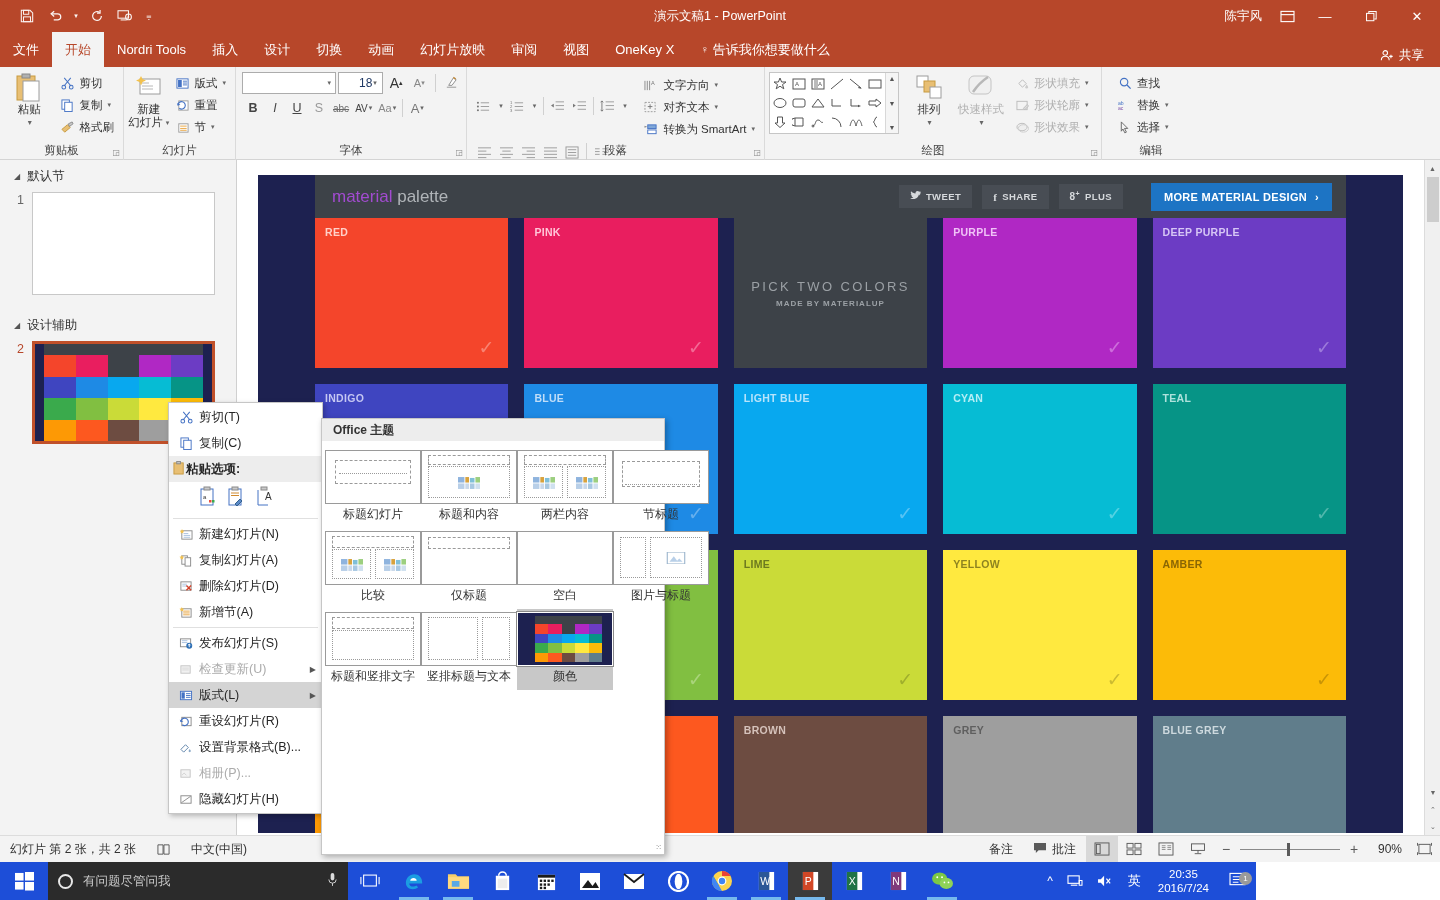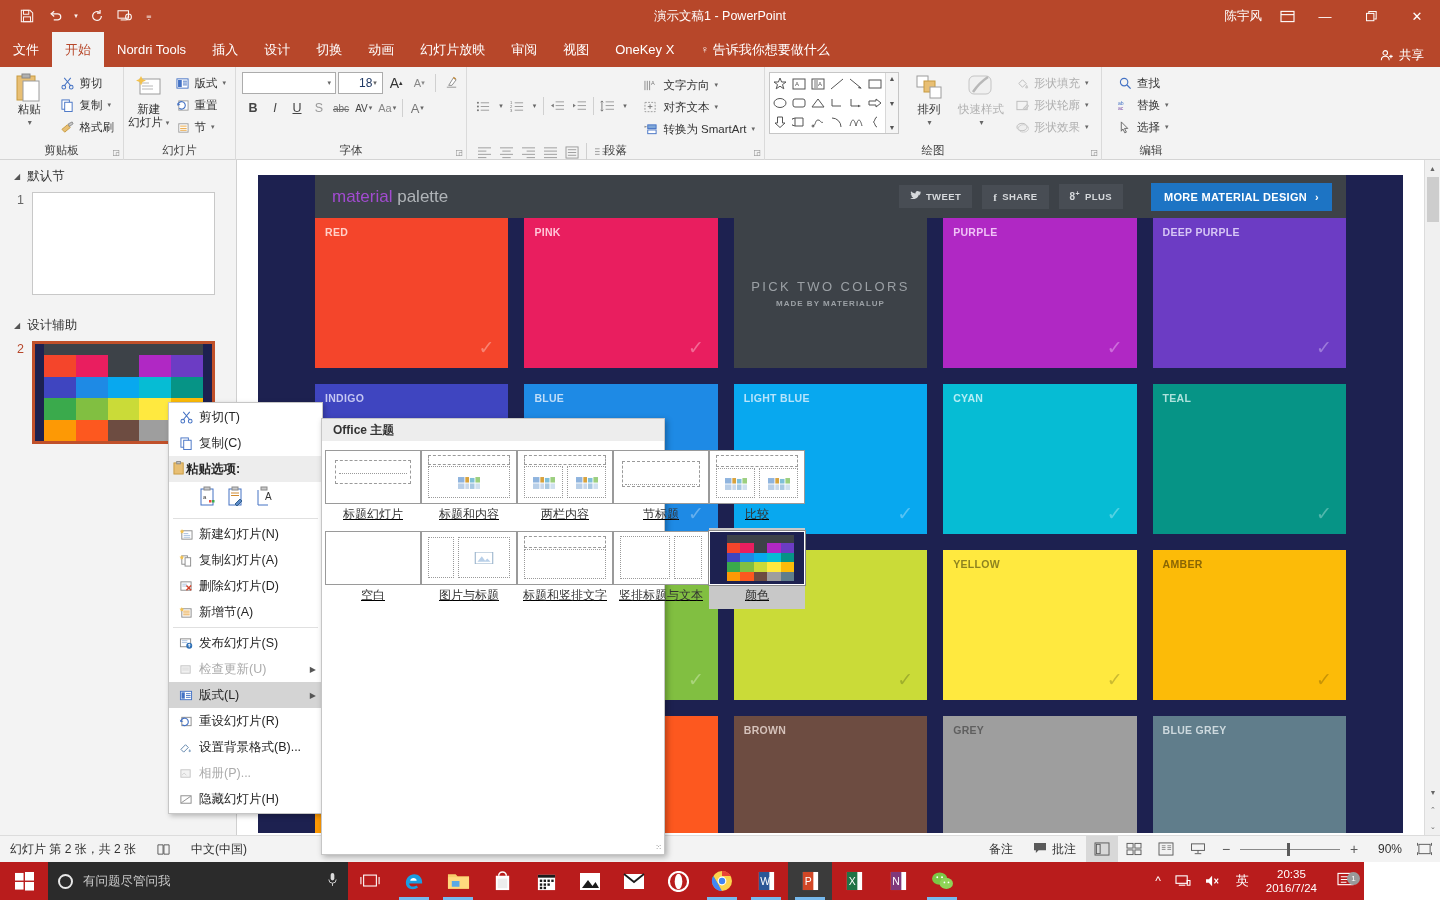--- a/index.html
+++ b/index.html
@@ -130,21 +130,21 @@
   .mi-sep{ height:1px; background:#e0e0e0; margin:2px 4px; }
   .paste-hdr{ height:26px; display:flex; align-items:center; padding-left:4px; font-size:12.5px;
     color:#262626; font-weight:bold; background:#ededed; }
   .paste-icons{ display:flex; gap:8px; padding:4px 0 6px 30px; }
 
   
   .submenu{ position:absolute; left:321px; top:418px; width:344px; height:437px; background:#fff;
     border:1px solid #c6c6c6; box-shadow:2px 2px 6px rgba(0,0,0,.3); z-index:45; }
   .sub-hdr{ height:22px; background:#ededed; display:flex; align-items:center; padding-left:11px;
     font-size:12px; font-weight:bold; color:#333; }
-  .lay-grid{ display:grid; grid-template-columns:repeat(5,1fr); padding:6px 3px 0 3px;text-decoration:underline; }
+  .lay-grid{ display:grid; grid-template-columns:repeat(4,1fr); padding:6px 3px 0 3px; }
   .lay-item{ display:flex; flex-direction:column; align-items:center; padding:3px 0 7px 0; }
   .lay-item.sel{ background:#c8c8c8; }
   .lay-thumb{ width:96px; height:54px; background:#fff; border:1px solid #9a9a9a; position:relative; }
   .lay-item.sel .lay-thumb{ border:1px solid #fff; outline:1px solid #8a8a8a; }
   .lay-cap{ font-size:12px; color:#333; margin-top:4px; text-align:center; line-height:13px; }
   .ph{ position:absolute; border:1px dashed #9a9a9a; }
   .ph.body{ border:1px dotted #9a9a9a; }
   .cicon{ position:absolute; width:22px; height:12px; left:50%; top:50%; transform:translate(-50%,-50%); }
   .mini-pal{ position:absolute; left:3px; top:3px; right:3px; bottom:3px; display:grid;
     grid-template-columns:14px repeat(5,1fr) 7px; grid-template-rows:8px repeat(4,1fr); }
@@ -157,21 +157,21 @@
   .sb-right{ margin-left:auto; display:flex; align-items:center; }
   .viewbtn{ width:32px; height:27px; display:flex; align-items:center; justify-content:center; color:#595959; }
   .viewbtn.active{ background:#d8d8d8; }
   .zoomslider{ display:flex; align-items:center; gap:0; padding:0 6px; }
   .zs-track{ width:100px; height:1px; background:#8a8a8a; position:relative; margin:0 8px; }
   .zs-knob{ position:absolute; left:47px; top:-6px; width:3px; height:13px; background:#5a5a5a; }
   .zs-sign{ font-size:14px; color:#5a5a5a; width:12px; text-align:center; }
   .zoomval{ width:42px; text-align:right; font-size:12px; padding-right:6px; }
 
   
-  .taskbar{ position:absolute; left:0; top:862px; width:1364px; height:38px; background:#b91c1c; display:flex; align-items:center; }
+  .taskbar{ position:absolute; left:0; top:862px; width:1256px; height:38px; background:#1d4ed8; display:flex; align-items:center; }
   .startbtn{ width:48px; height:38px; display:flex; align-items:center; justify-content:center; }
   .cortana{ width:300px; height:38px; background:#2b2b2b; display:flex; align-items:center;
     padding:0 10px; gap:10px; color:#c9c9c9; font-size:12.5px; }
   .cortana-ring{ width:15px; height:15px; border:2px solid #e8e8e8; border-radius:50%; }
   .mic{ margin-left:auto; color:#dcdcdc; }
   .taskview{ width:44px; height:38px; display:flex; align-items:center; justify-content:center; }
   .tbicon{ width:44px; height:38px; display:flex; align-items:center; justify-content:center; position:relative; }
   .tbicon.running::after{ content:""; position:absolute; bottom:0; left:7px; width:30px; height:3px; background:#76b9ed; }
   .tbicon.active{ background:#3b3b3b; }
   .tray{ margin-left:auto; display:flex; align-items:center; color:#fff; font-size:12px; gap:0; height:38px; }
@@ -1182,20 +1182,26 @@
             <rect x="19" y="0" width="5" height="6" fill="#9ccf7f"></rect>
       <rect x="0" y="7" width="7" height="6" fill="#b8cfe8"></rect>
             <rect x="8" y="7" width="4" height="6" fill="#c9d8ea"></rect>
       <rect x="13" y="7" width="5" height="6" fill="#a8c8e2"></rect>
             <rect x="19" y="7" width="5" height="6" fill="#cfe0ef"></rect>
           </svg>
         </div>
         <div class="lay-cap">比较</div>
       </div>
       <div class="lay-item">
+        <div class="lay-thumb">
+          <div class="ph" style="left:6%;top:10%;width:88%;height:22%"></div>
+        </div>
+        <div class="lay-cap">仅标题</div>
+      </div>
+      <div class="lay-item">
         <div class="lay-thumb"></div>
         <div class="lay-cap">空白</div>
       </div>
       <div class="lay-item">
         <div class="lay-thumb">
           <div class="ph body" style="left:6%;top:10%;width:28%;height:78%"></div>
           <div class="ph body" style="left:38%;top:10%;width:56%;height:78%"></div>
           <svg class="cicon" style="left:66%;top:50%" viewBox="0 0 16 11">
             <rect x="0" y="0" width="16" height="11" fill="none" stroke="#9ab4cc"></rect>
             <path d="M2 9l4-5 3 4 2-2 3 3z" fill="#b8cfe8"></path>

